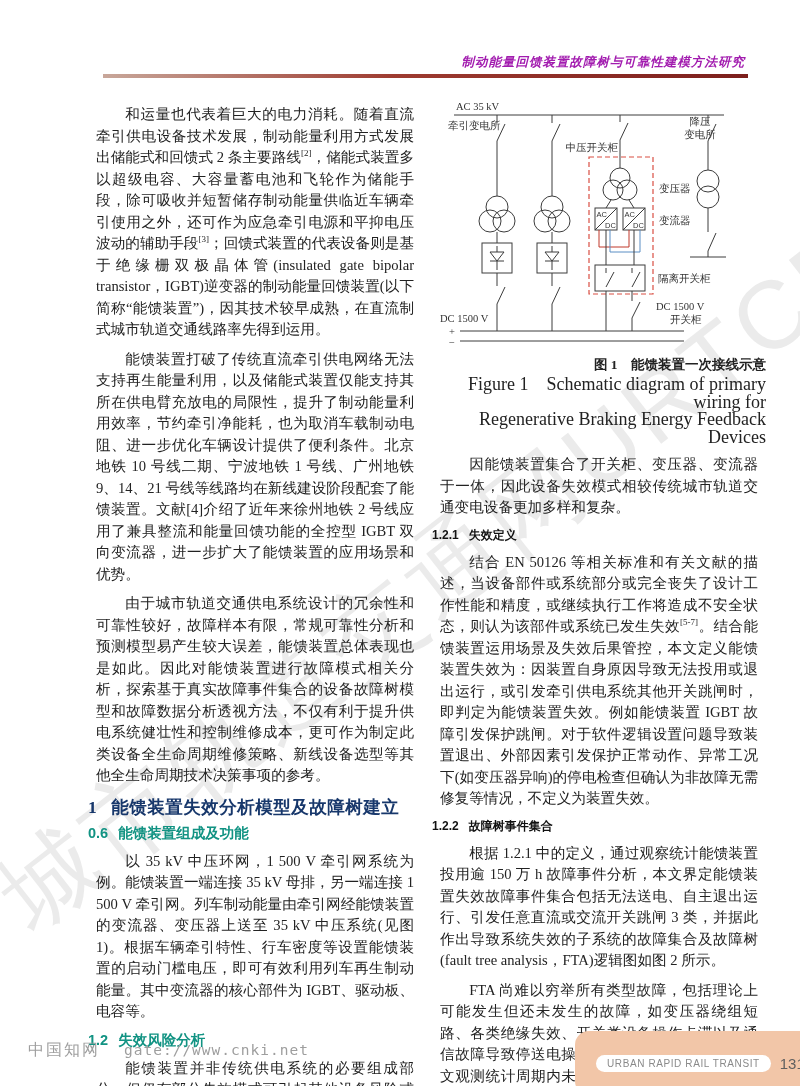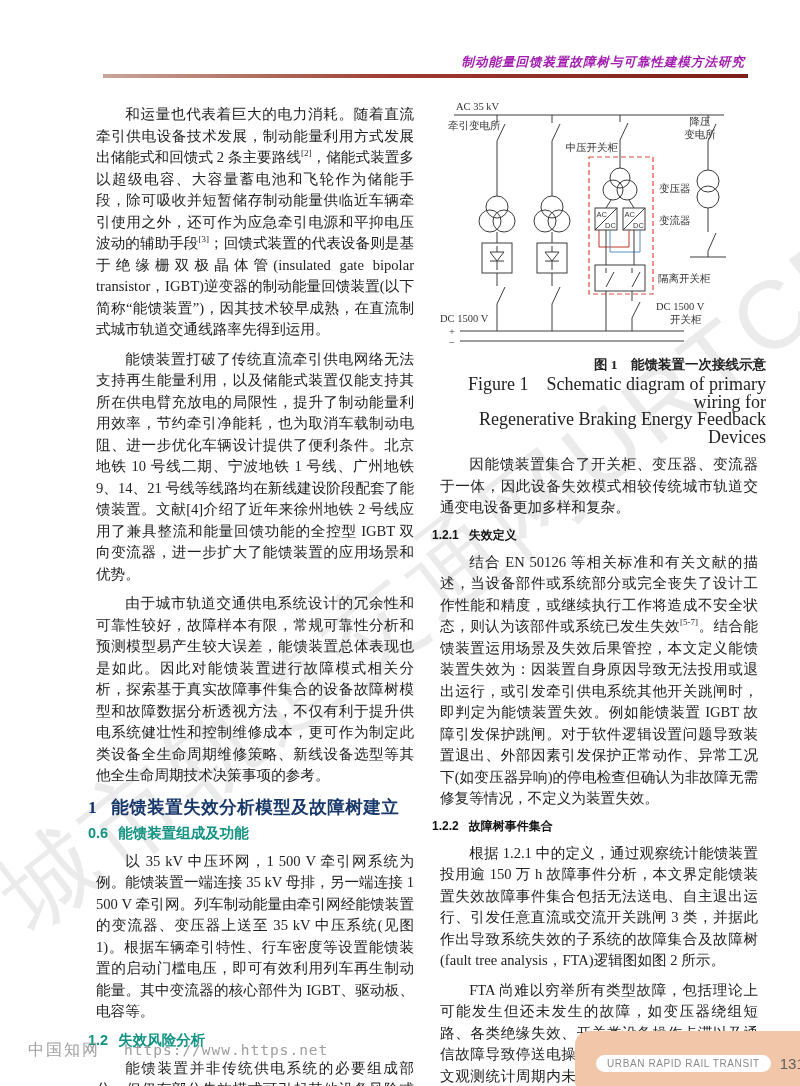--- a/index.html
+++ b/index.html
@@ -174,20 +174,20 @@
     <p class="body">因能馈装置集合了开关柜、变压器、变流器于一体，因此设备失效模式相较传统城市轨道交通变电设备更加多样和复杂。</p>
     <h4 class="subsubsec"><span class="num">1.2.1</span><span>失效定义</span></h4>
     <p class="body"><span>结合 EN 50126 等相关标准和有关文献的描述，当设备部件或系统部分或完全丧失了设计工作性能和精度，或继续执行工作将造成不安全状态，则认为该部件或系统已发生失效</span><sup>[5-7]</sup><span>。结合能馈装置运用场景及失效后果管控，本文定义能馈装置失效为：因装置自身原因导致无法投用或退出运行，或引发牵引供电系统其他开关跳闸时，即判定为能馈装置失效。例如能馈装置 IGBT 故障引发保护跳闸。对于软件逻辑设置问题导致装置退出、外部因素引发保护正常动作、异常工况下(如变压器异响)的停电检查但确认为非故障无需修复等情况，不定义为装置失效。</span></p>
     <h4 class="subsubsec"><span class="num">1.2.2</span><span>故障树事件集合</span></h4>
     <p class="body">根据 1.2.1 中的定义，通过观察统计能馈装置投用逾 150 万 h 故障事件分析，本文界定能馈装置失效故障事件集合包括无法送电、自主退出运行、引发任意直流或交流开关跳闸 3 类，并据此作出导致系统失效的子系统的故障集合及故障树(fault tree analysis，FTA)逻辑图如图 2 所示。</p>
     <p class="body">FTA 尚难以穷举所有类型故障，包括理论上可能发生但还未发生的故障，如变压器绕组短路、各类绝缘失效、开关类设备操作卡滞以及通信故障导致停送电操作失败等。因此类事件在本文观测统计周期内未发生，视为小概率事件，本文暂不纳入统计分析，以免稀释已有故障统计数据。</p>
   </div>
 
   <div class="cnki">
     <span>中国知网</span>
-    <a href="#" class="url">https://www.https.net</a>
+    <a href="#" class="url">gate://www.cnki.net</a>
   </div>
   <div class="badge">
     <span class="badge-label">URBAN RAPID RAIL TRANSIT</span>
     <span class="badge-num">131</span>
   </div>
 
 </div>
 
 </body></html>

